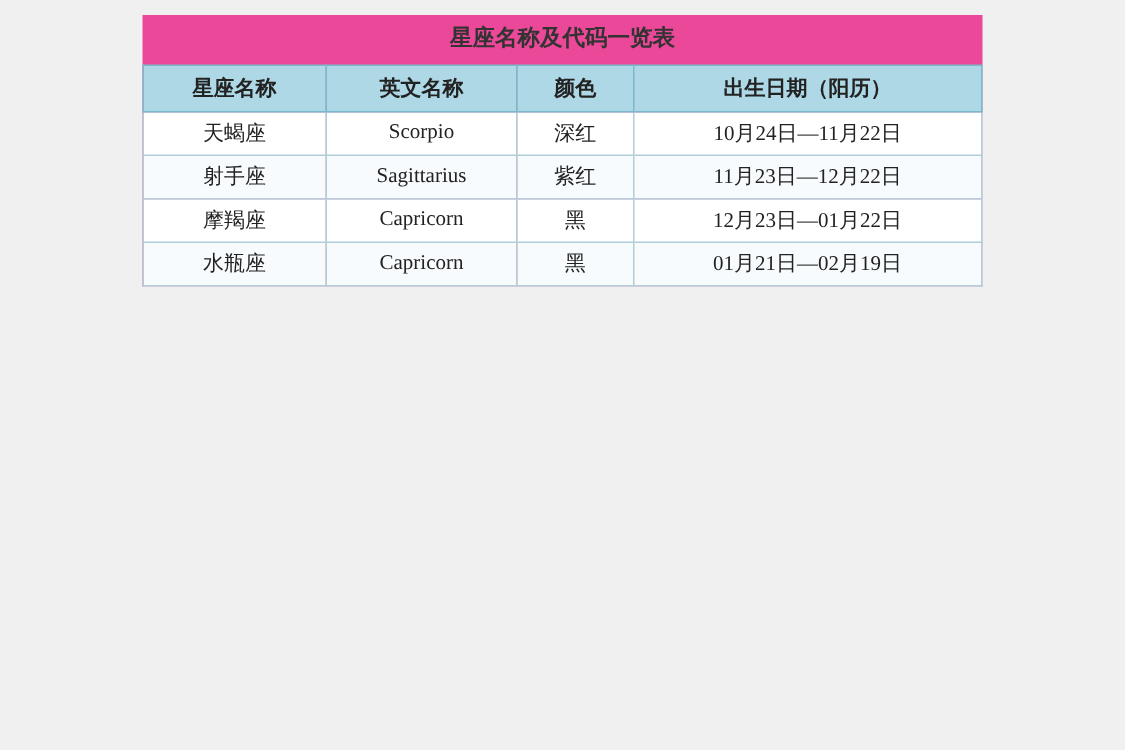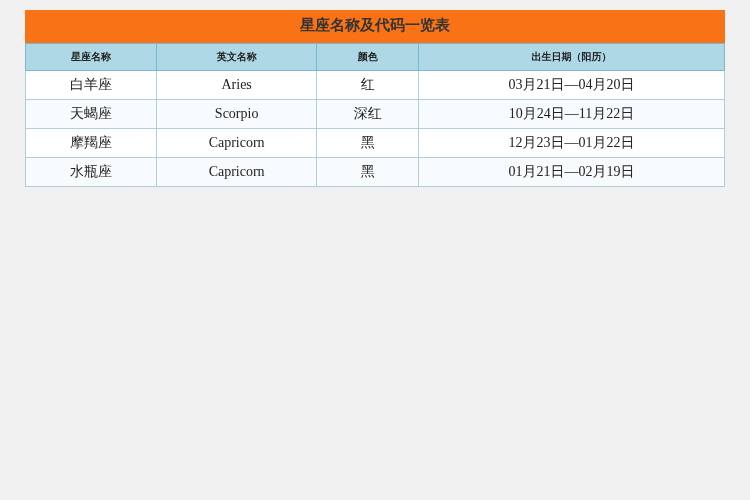--- a/index.html
+++ b/index.html
@@ -15,22 +15,22 @@
       font-family: "SimSun", "宋体", serif;
       font-size: 14px;
       display: flex;
       align-items: flex-start;
       justify-content: center;
       padding: 10px;
       overflow: hidden;
     }
 
     .container {
-      width: 700px;
-      background: #f97316;
+      width: 560px;
+      background: #ec4899;
     }
 
     .page-title {
       text-align: center;
       font-size: 15px;
       color: #333;
       padding: 6px 0 8px 0;
       font-weight: bold;
     }
 
@@ -42,21 +42,21 @@
     thead tr {
       background-color: #aed8e6;
     }
 
     thead th {
       border: 1px solid #7bb8cc;
       padding: 6px 10px;
       text-align: center;
       font-weight: bold;
       color: #222;
-      font-size: 10px;
+      font-size: 14px;
     }
 
     tbody tr {
       background-color: #fff;
     }
 
     tbody tr:nth-child(even) {
       background-color: #f7fbfd;
     }
 
@@ -84,31 +84,31 @@
   <table>
     <thead>
       <tr>
         <th>星座名称</th>
         <th>英文名称</th>
         <th>颜色</th>
         <th>出生日期（阳历）</th>
       </tr>
     </thead>
     <tbody id="table-body">
-    <tr>
-          <td>白羊座</td>
-          <td>Aries</td>
-          <td>红</td>
-          <td>03月21日—04月20日</td>
-        </tr>
         <tr>
           <td>天蝎座</td>
           <td>Scorpio</td>
           <td>深红</td>
           <td>10月24日—11月22日</td>
+        </tr>
+        <tr>
+          <td>射手座</td>
+          <td>Sagittarius</td>
+          <td>紫红</td>
+          <td>11月23日—12月22日</td>
         </tr>
         <tr>
           <td>摩羯座</td>
           <td>Capricorn</td>
           <td>黑</td>
           <td>12月23日—01月22日</td>
         </tr>
         <tr>
           <td>水瓶座</td>
           <td>Capricorn</td>

